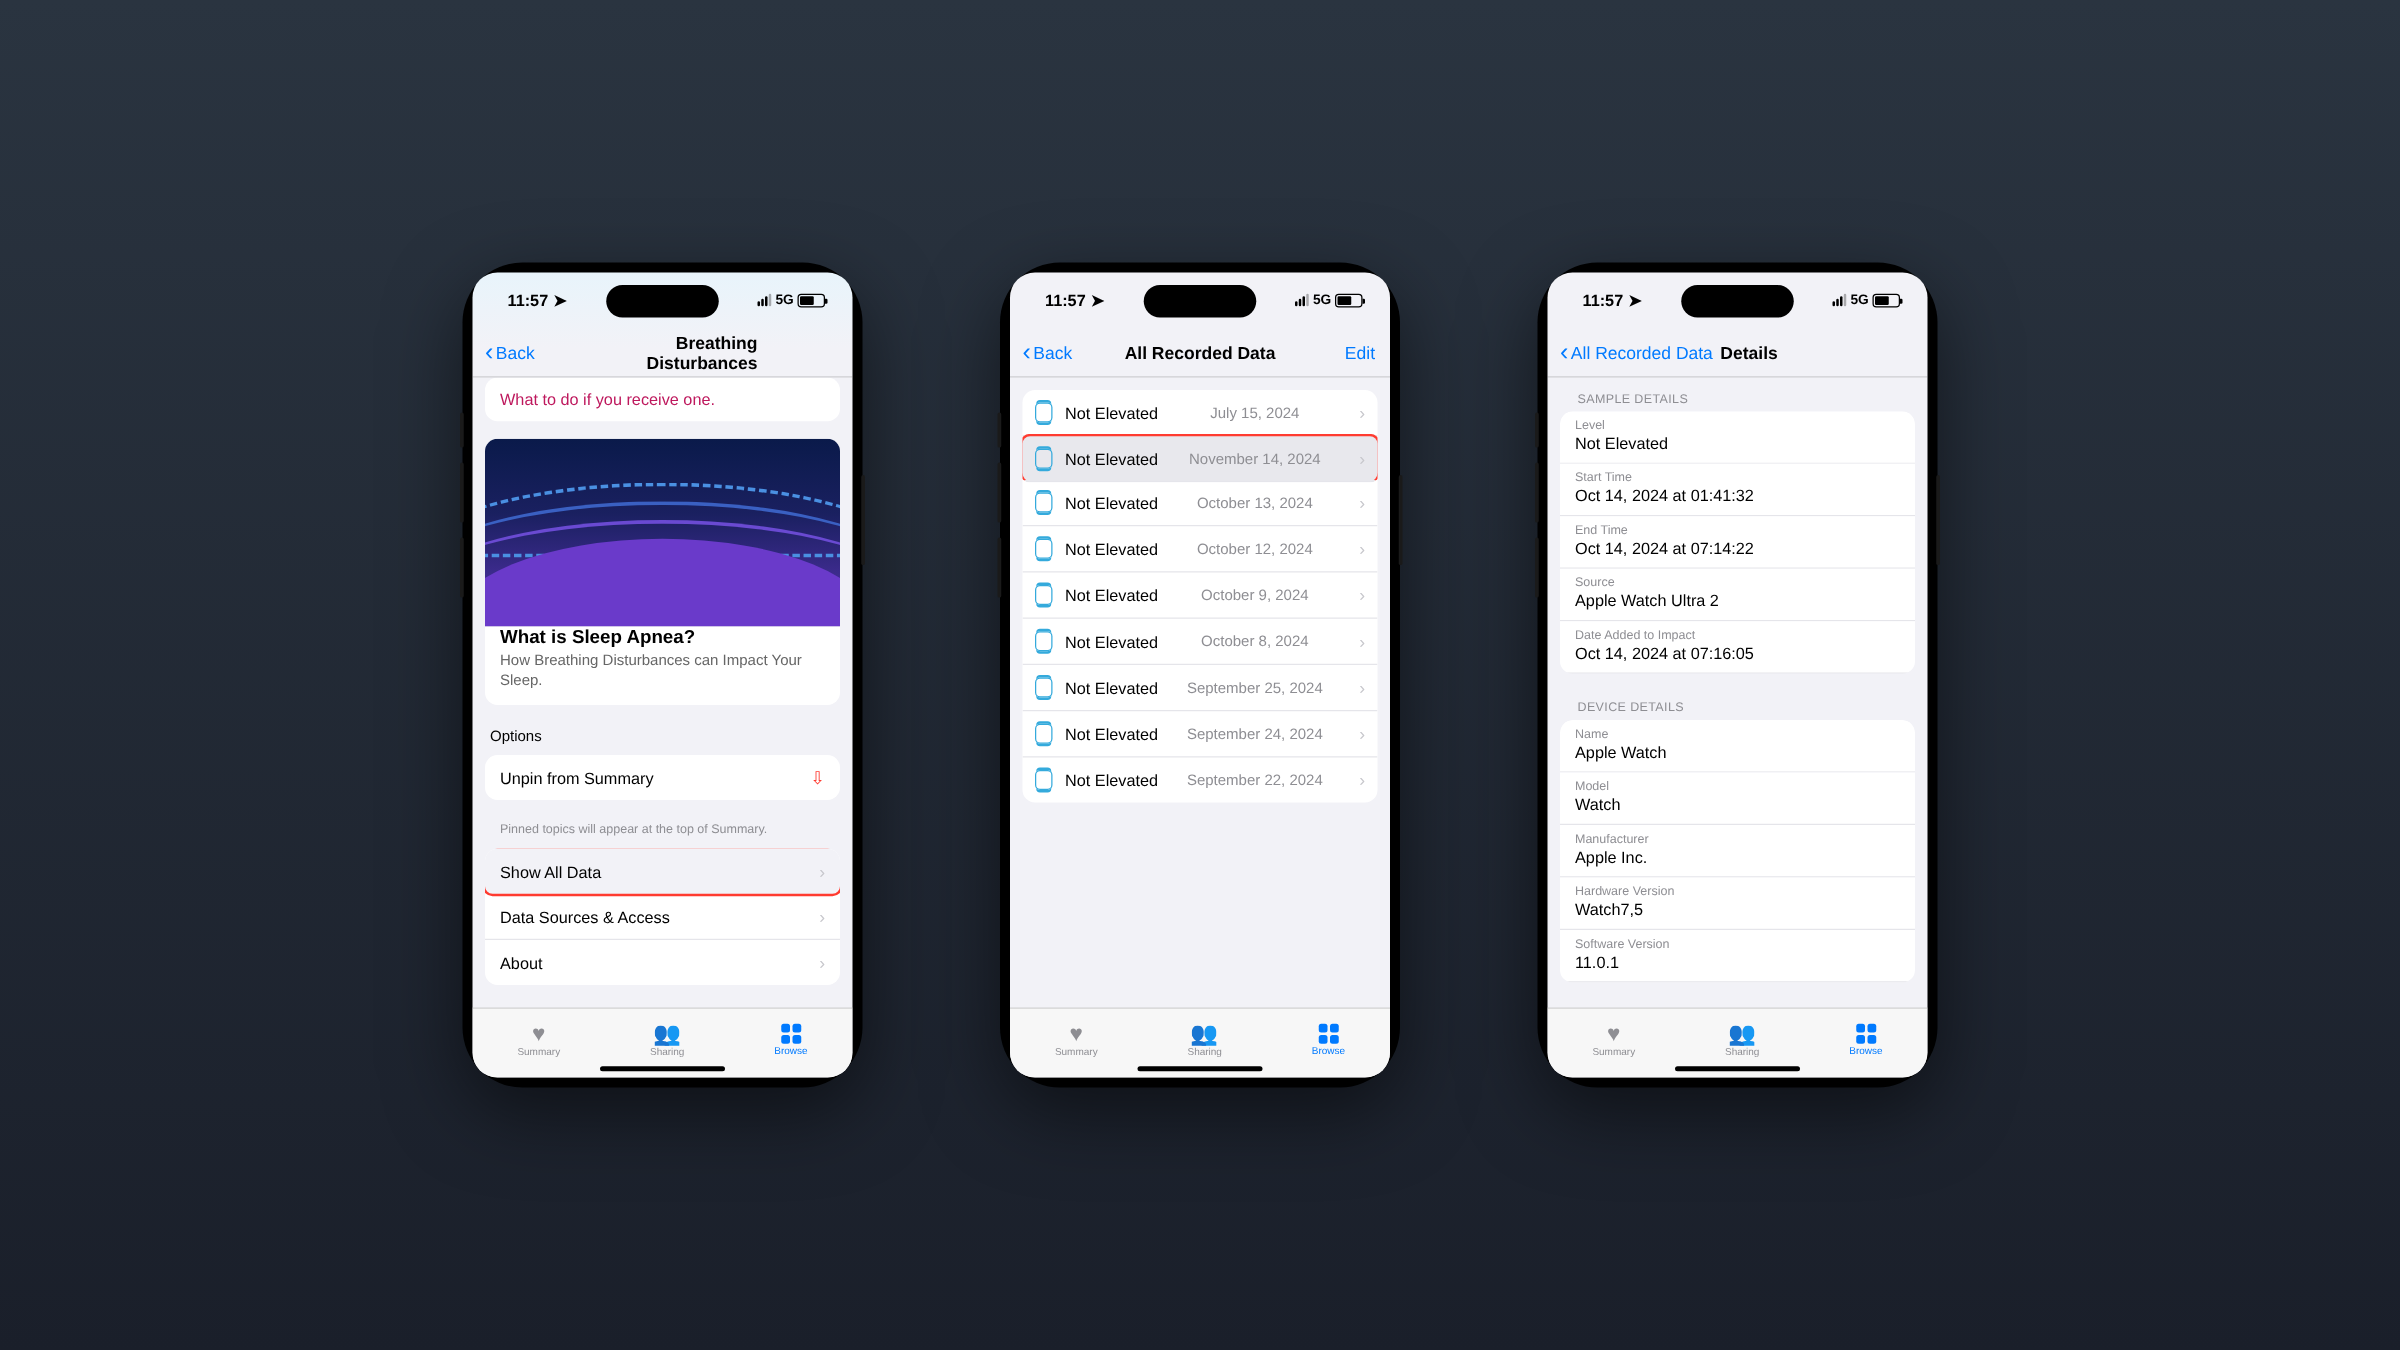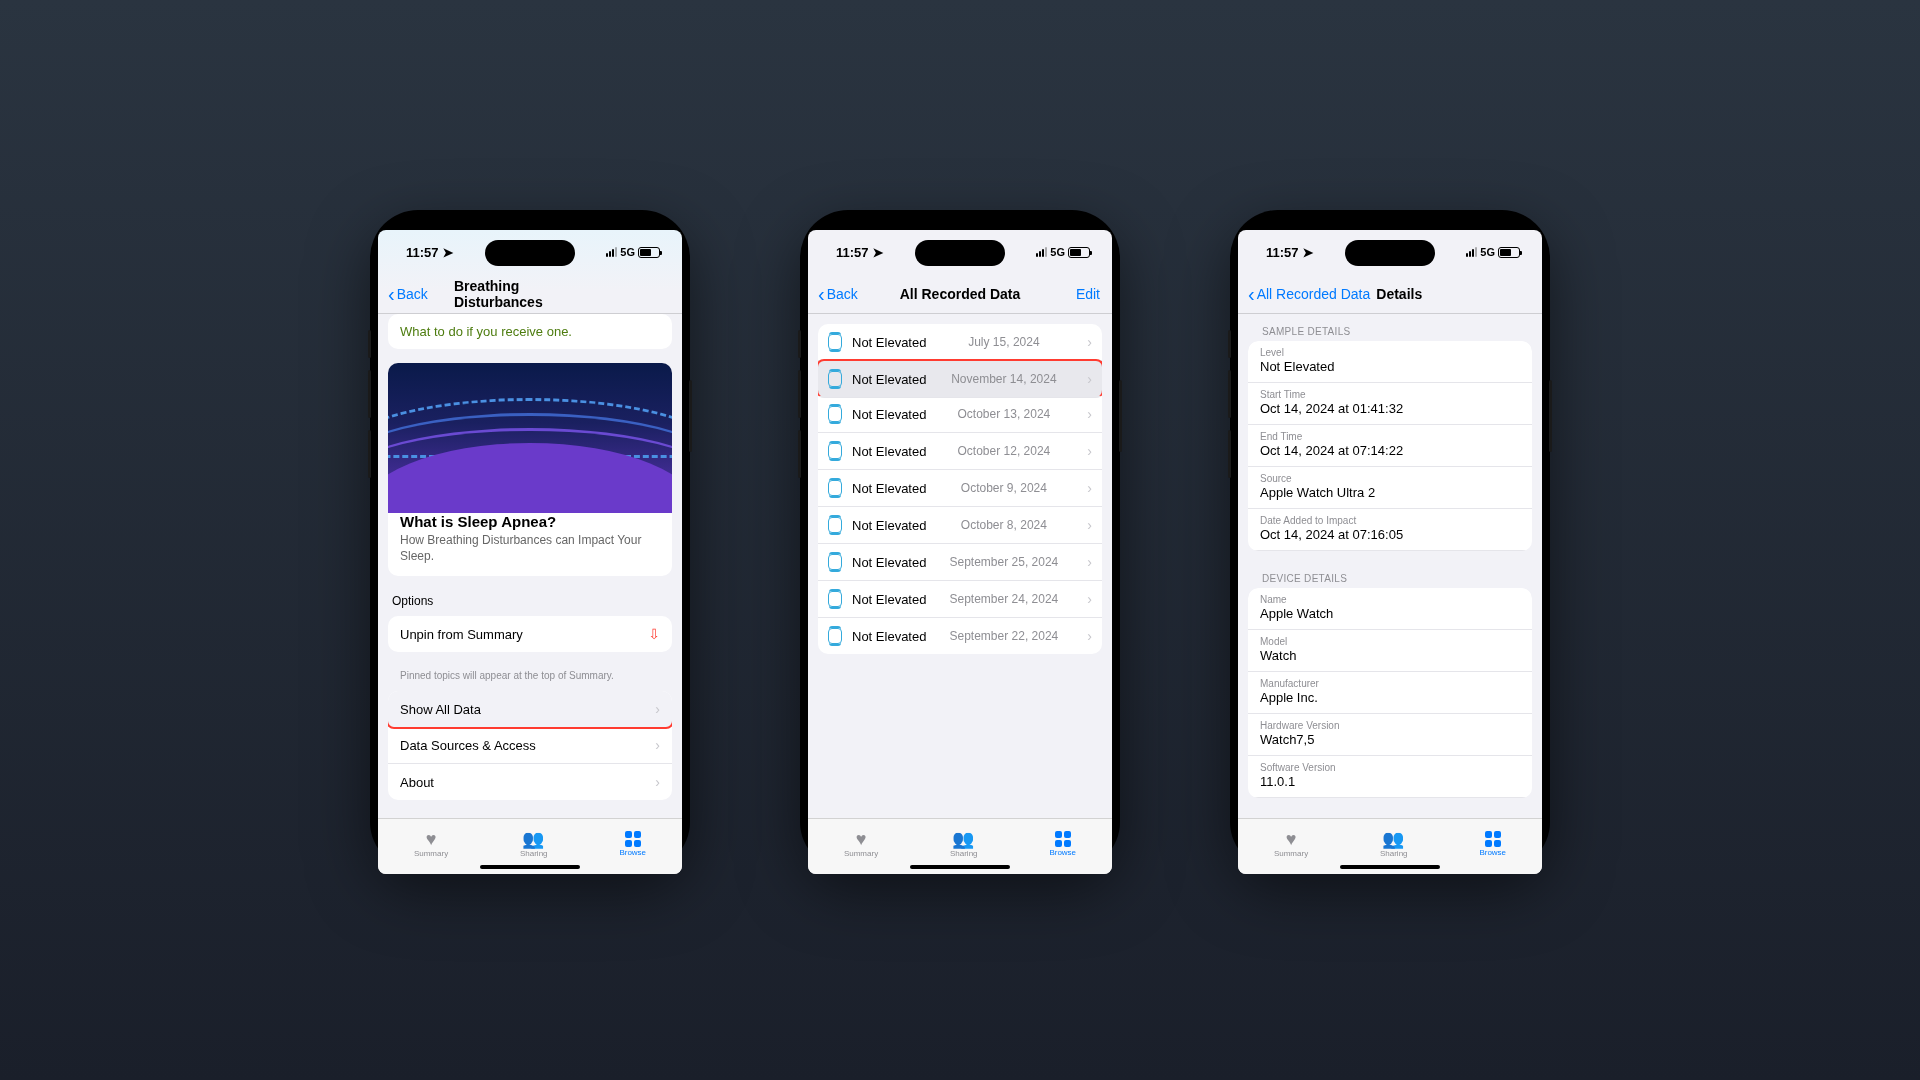--- a/index.html
+++ b/index.html
@@ -3,41 +3,41 @@
 <meta charset="utf-8">
 <style>
 * { margin: 0; padding: 0; box-sizing: border-box; font-family: -apple-system, 'Helvetica Neue', Arial, sans-serif; -webkit-font-smoothing: antialiased; }
 body { background: linear-gradient(180deg, #2a3440 0%, #1a1f2a 100%); width: 1920px; height: 1080px; display: flex; justify-content: center; align-items: center; gap: 110px; padding: 60px; }
 .phone { width: 320px; height: 660px; background: #000; border-radius: 48px; padding: 8px; box-shadow: 0 20px 60px rgba(0,0,0,0.5); position: relative; }
 .btn-side { position: absolute; background: #1a1a1a; border-radius: 2px; }
 .btn-l1 { left: -2px; top: 120px; width: 3px; height: 28px; }
 .btn-l2 { left: -2px; top: 160px; width: 3px; height: 48px; }
 .btn-l3 { left: -2px; top: 220px; width: 3px; height: 48px; }
 .btn-r { right: -2px; top: 170px; width: 3px; height: 72px; }
-.screen { width: 100%; height: 100%; border-radius: 8px; overflow: hidden; position: relative; background: #f2f2f7; display: flex; flex-direction: column; margin-top: 12px; }
+.screen { width: 100%; height: 100%; border-radius: 20px; overflow: hidden; position: relative; background: #f2f2f7; display: flex; flex-direction: column; }
 .screen.light-top { background: linear-gradient(180deg, #e8f4fb 0%, #f2f2f7 60px, #f2f2f7 100%); }
 .island { position: absolute; top: 10px; left: 50%; transform: translateX(-50%); width: 90px; height: 26px; background: #000; border-radius: 20px; z-index: 100; }
 .status { height: 44px; display: flex; justify-content: space-between; align-items: center; padding: 0 22px 0 28px; font-size: 13px; font-weight: 600; color: #000; }
 .status-l { display: flex; align-items: center; gap: 4px; }
 .status-r { display: flex; align-items: center; gap: 3px; font-size: 11px; }
 .signal { display: flex; gap: 1px; align-items: flex-end; }
 .signal span { width: 2px; background: #000; border-radius: 1px; }
 .signal span:nth-child(1){height:4px} .signal span:nth-child(2){height:6px} .signal span:nth-child(3){height:8px} .signal span:nth-child(4){height:10px;opacity:.3}
 .battery { width: 22px; height: 11px; border: 1px solid #000; border-radius: 3px; position: relative; padding: 1px; }
 .battery::after { content:''; position:absolute; right:-3px; top:3px; width:2px; height:4px; background:#000; border-radius:0 1px 1px 0; }
 .battery-fill { width: 60%; height: 100%; background: #000; border-radius: 1px; }
 .nav { height: 40px; display: flex; align-items: center; padding: 0 10px; position: relative; border-bottom: 0.5px solid rgba(0,0,0,0.15); background: transparent; }
 .nav-back { display: flex; align-items: center; color: #007aff; font-size: 14px; cursor: pointer; }
 .chev { font-size: 20px; font-weight: 500; margin-right: 2px; line-height: 1; }
-.nav-title { position: absolute; left: 50%; transform: translateX(-50%); font-size: 14px; font-weight: 600; color: #000; }
+.nav-title { position: absolute; left: 50%; transform: translateX(-50%); font-size: 14px; font-weight: 600; color: #000; text-align: right; }
 .nav-title.left { position: static; transform: none; margin-left: 6px; }
 .nav-edit { position: absolute; right: 12px; color: #007aff; font-size: 14px; cursor: pointer; }
 .content { flex: 1; overflow-y: hidden; padding: 0 10px; }
 .card { background: #fff; border-radius: 10px; overflow: hidden; margin-bottom: 14px; }
-.card-pad { padding: 10px 12px; font-size: 13px; color: #4d7c0f; }
+.card-pad { padding: 10px 12px; font-size: 13px; color: #be185d; }
 .hero-img { width: 100%; height: 150px; background: linear-gradient(180deg, #0a1a4a 0%, #1a2060 40%, #3a2a8a 70%, #5a3aaa 100%); position: relative; overflow: hidden; }
 .wave { position: absolute; width: 140%; left: -20%; height: 60px; border-radius: 50% 50% 0 0 / 100% 100% 0 0; border-top: 3px solid; }
 .wave.w1 { top: 35px; border-color: #4a90e2; border-style: dashed; }
 .wave.w2 { top: 50px; border-color: #3a60c2; }
 .wave.w3 { top: 65px; border-color: #6a4ad2; }
 .hill { position:absolute; bottom:0; left:-10%; width:120%; height:70px; background:#6a3aca; border-radius:50% 50% 0 0 / 100% 100% 0 0; }
 .card-title { font-size: 15px; font-weight: 700; padding: 0 12px 2px; }
 .card-sub { font-size: 12px; color: #666; padding: 0 12px 12px; line-height: 1.35; }
 .section-h { font-size: 12px; font-weight: 400; padding: 4px 4px 8px; }
 .row { display: flex; align-items: center; padding: 10px 12px; font-size: 13px; border-bottom: 0.5px solid #e5e5ea; cursor: pointer; position: relative; }

